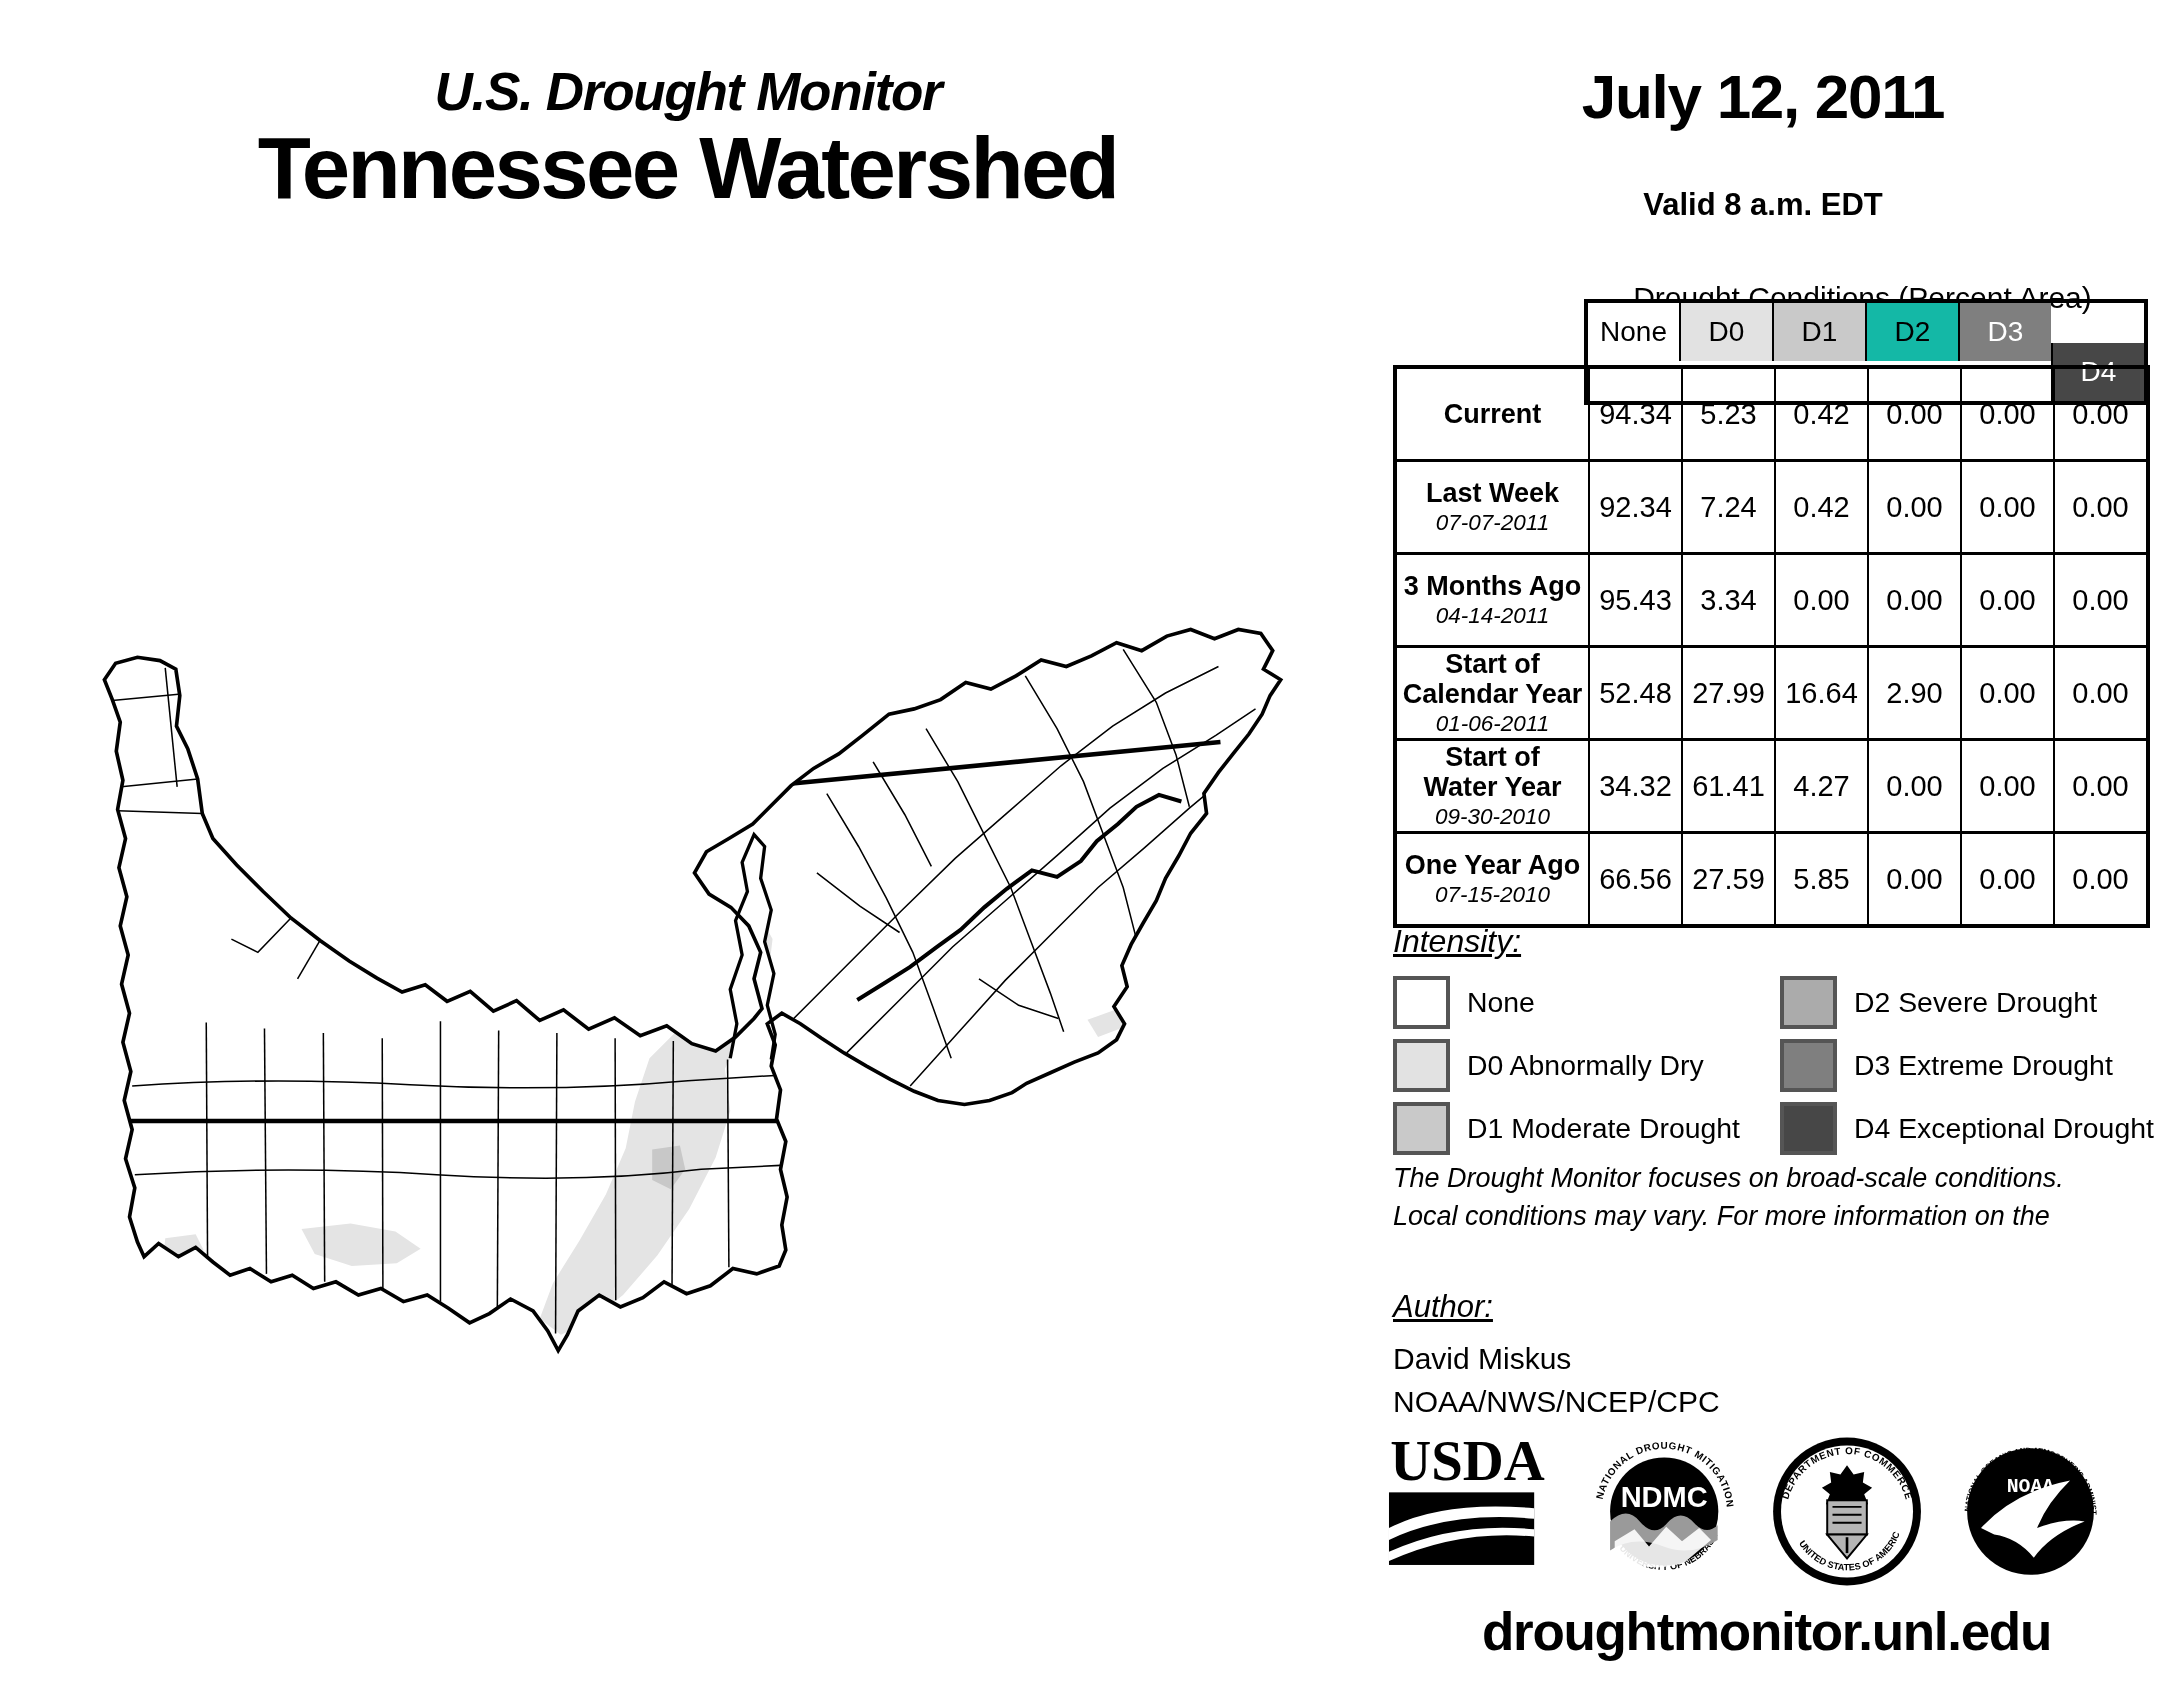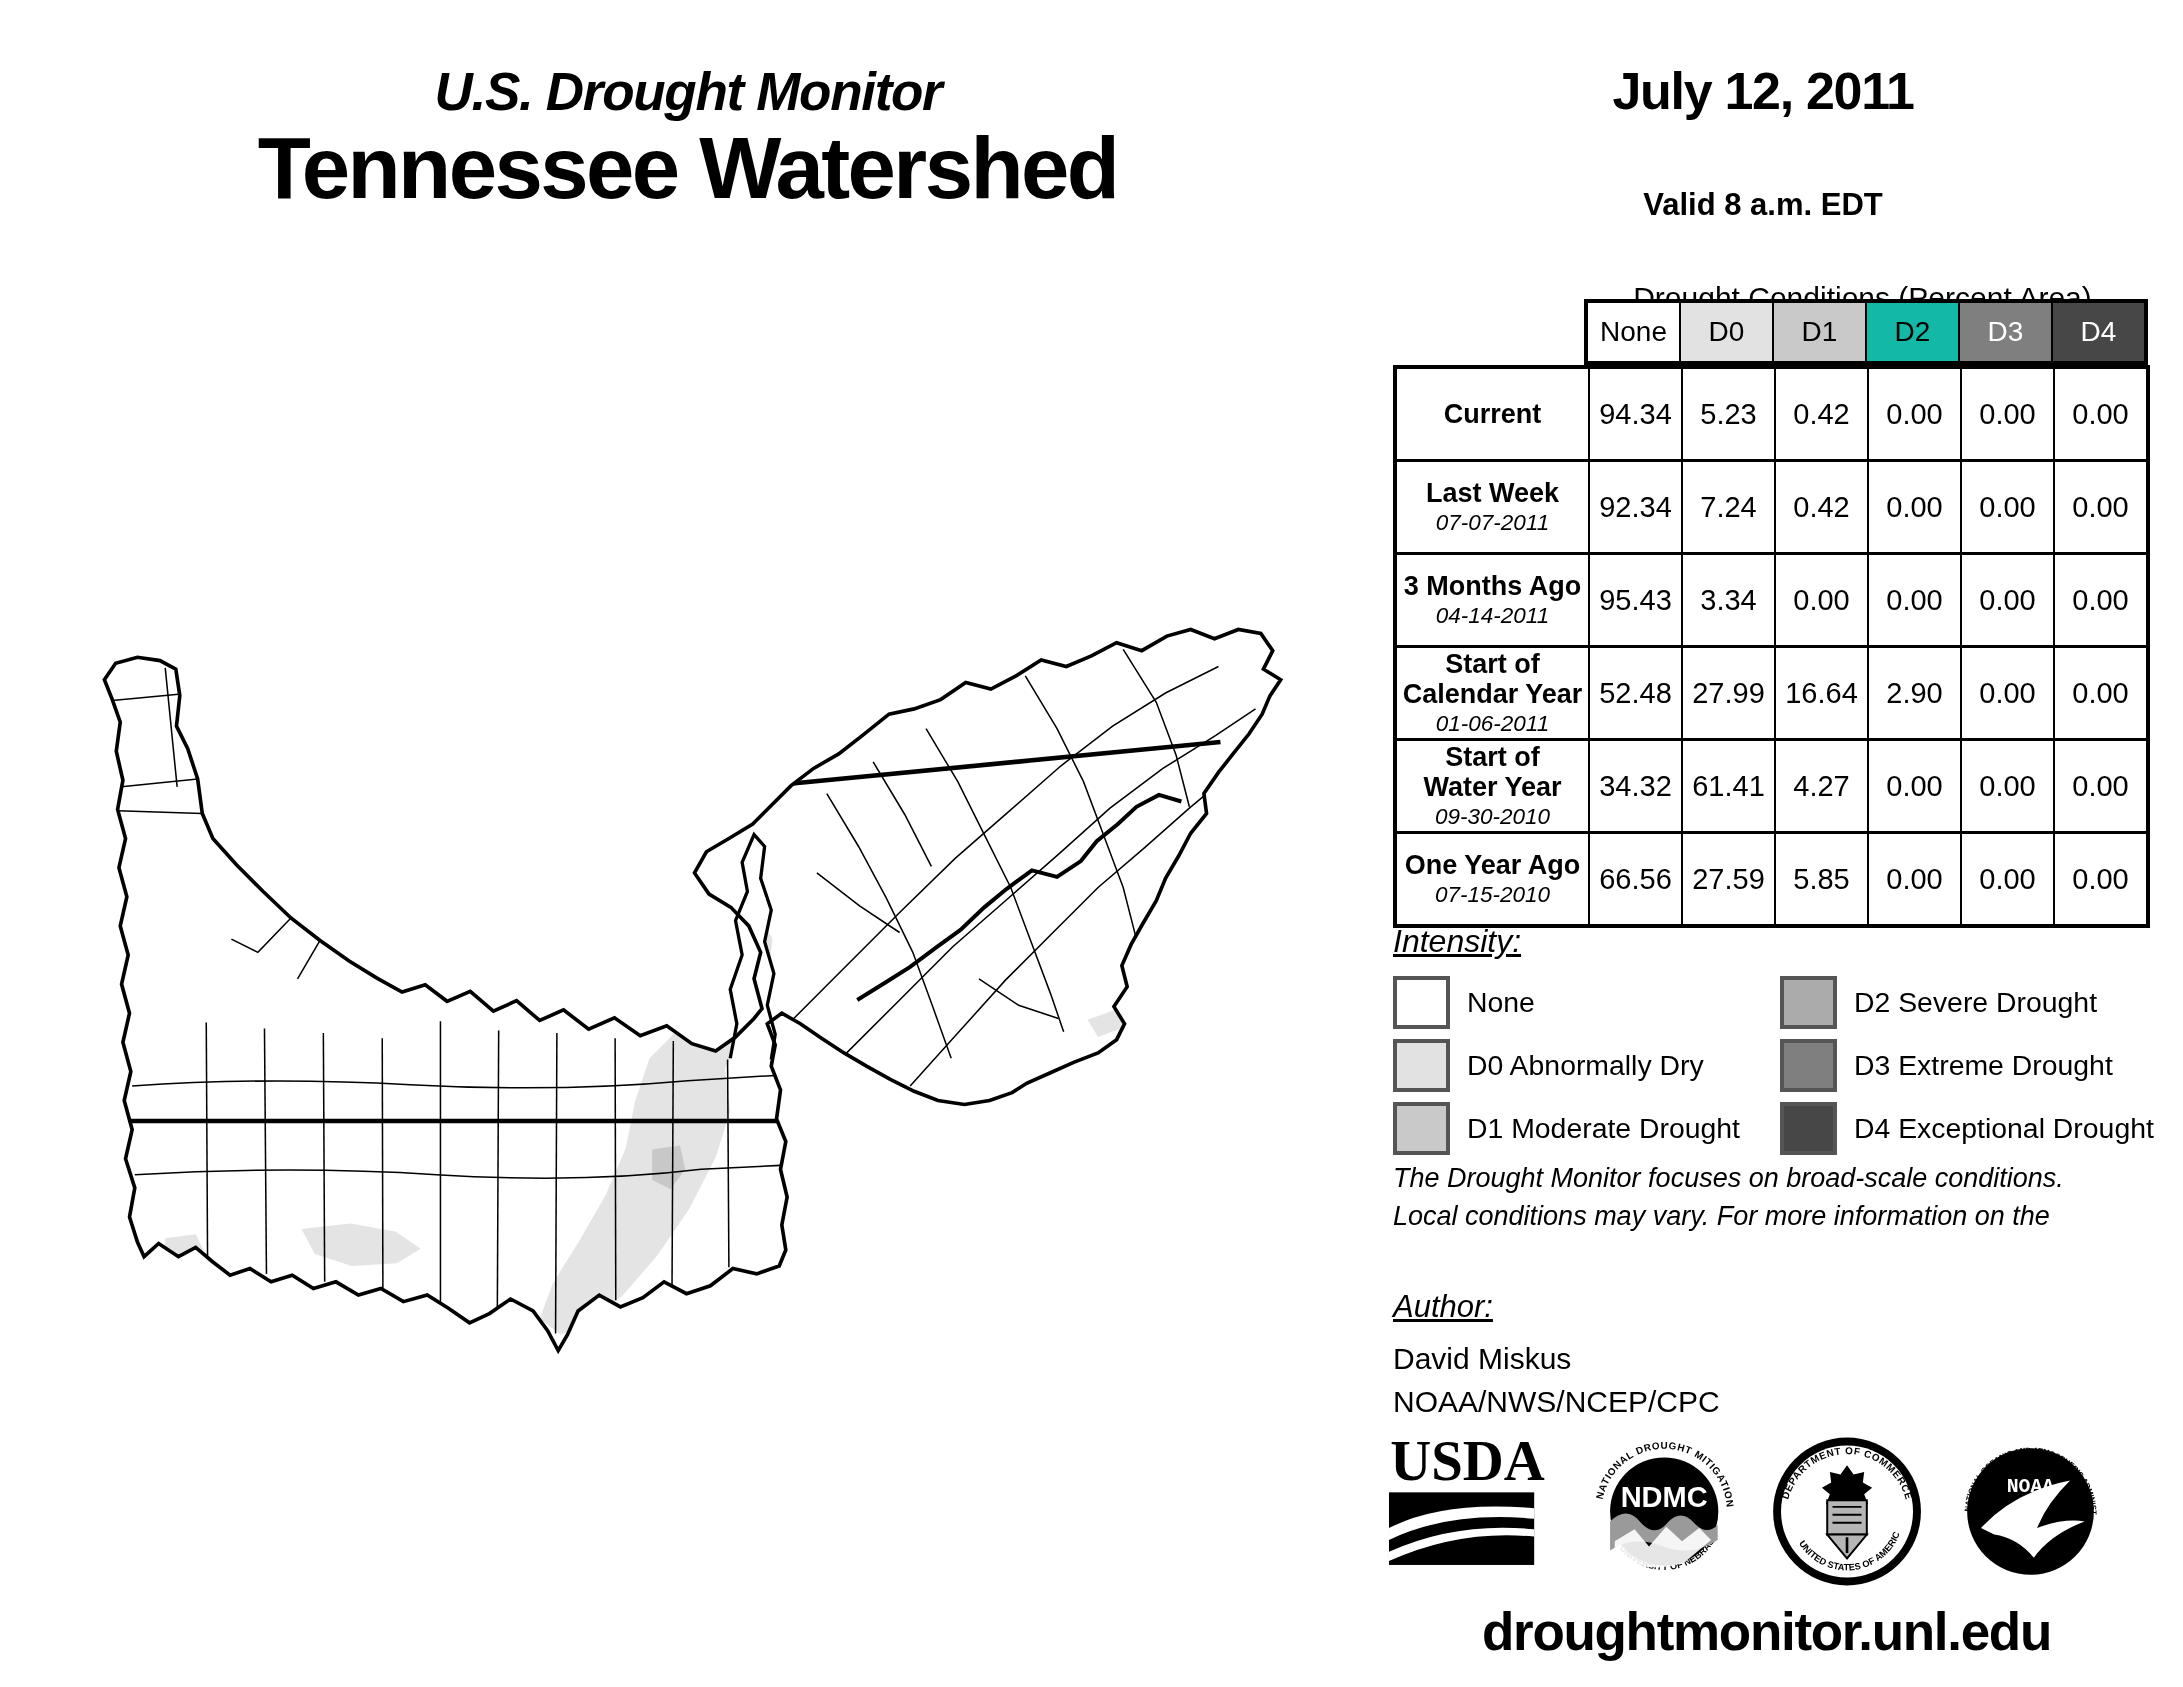--- a/index.html
+++ b/index.html
@@ -5,21 +5,21 @@
   html,body{margin:0;padding:0;background:#fff;}
   #root{position:relative;width:2183px;height:1687px;background:#fff;overflow:hidden;
         font-family:"Liberation Sans",sans-serif;color:#000;}
   .abs{position:absolute;}
   
   .t-monitor{left:225px;top:61px;width:926px;text-align:center;
              font-size:53px;font-weight:bold;font-style:italic;letter-spacing:-1.3px;}
   .t-region{left:79px;top:118px;width:1217px;text-align:center;
             font-size:87px;font-weight:bold;letter-spacing:-2.6px;}
   
-  .d-date{left:1389px;top:61px;width:748px;text-align:center;font-size:52px;font-weight:bold;letter-spacing:-1.3px;}
+  .d-date{left:1389px;top:61px;width:748px;text-align:center;font-size:62px;font-weight:bold;letter-spacing:-1.3px;}
   .d-released{left:1389px;top:139px;width:748px;text-align:center;font-size:32px;font-weight:bold;font-style:italic;}
   .d-valid{left:1389px;top:187px;width:748px;text-align:center;font-size:31px;font-weight:bold;}
   
   .tbl-title{left:1588px;top:253px;width:549px;text-align:center;font-size:30px;margin-top:28px;}
   .tbl{left:1393px;top:299px;}
   .tbl-head{position:absolute;left:191px;top:0;display:flex;border:4px solid #000;}
   .hcell{width:91px;height:58px;display:flex;align-items:center;justify-content:center;
          font-size:28px;}
   .hcell+.hcell{border-left:2.6px solid #000;}
   .tbl-body{position:absolute;left:0;top:66px;border:4px solid #000;}
@@ -117,21 +117,21 @@
   </svg>
 
   <div class="abs tbl-title">Drought Conditions (Percent Area)</div>
   <div class="abs tbl">
     <div class="tbl-head">
       <div class="hcell" style="background-color: rgb(255, 255, 255); color: rgb(0, 0, 0);">None</div>
       <div class="hcell" style="background-color: rgb(226, 226, 226); color: rgb(0, 0, 0);">D0</div>
       <div class="hcell" style="background-color: rgb(201, 201, 201); color: rgb(0, 0, 0);">D1</div>
       <div class="hcell" style="background-color: #14b8a6; color: rgb(0, 0, 0);">D2</div>
       <div class="hcell" style="background-color: rgb(127, 127, 127); color: rgb(255, 255, 255);">D3</div>
-      <div class="hcell" style="background-color: rgb(71, 71, 71); color: rgb(255, 255, 255);">D4</div>
+      <div class="hcell" style="background-color: rgb(71, 71, 71); color: rgb(255, 255, 255); margin-top: 40px;">D4</div>
     </div>
     <div class="tbl-body">
       <div class="trow">
         <div class="lcell">
             <span class="lab">Current</span>
           </div>
         <div class="vcell">94.34</div>
         <div class="vcell">5.23</div>
         <div class="vcell">0.42</div>
         <div class="vcell">0.00</div>

